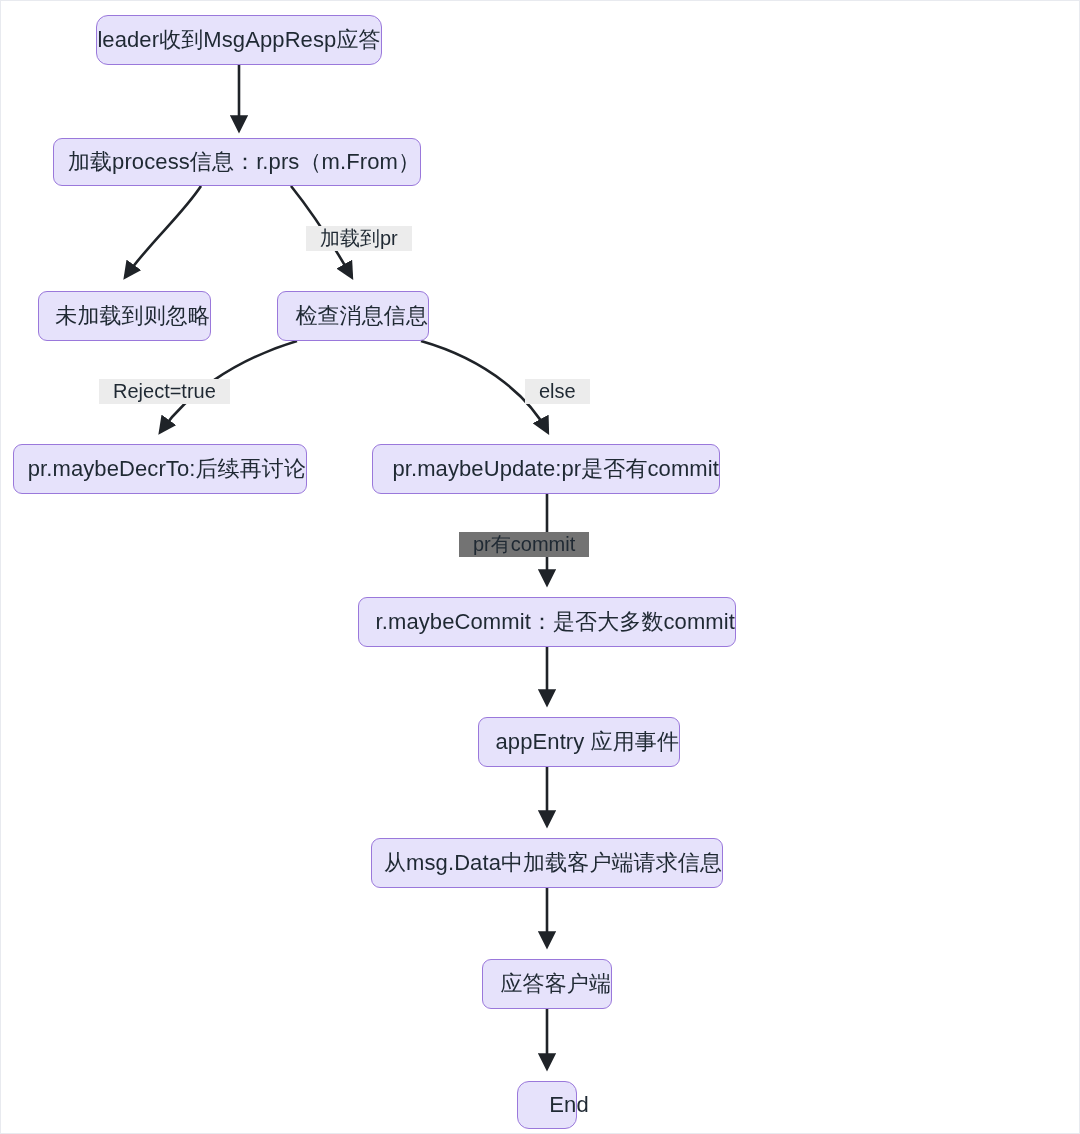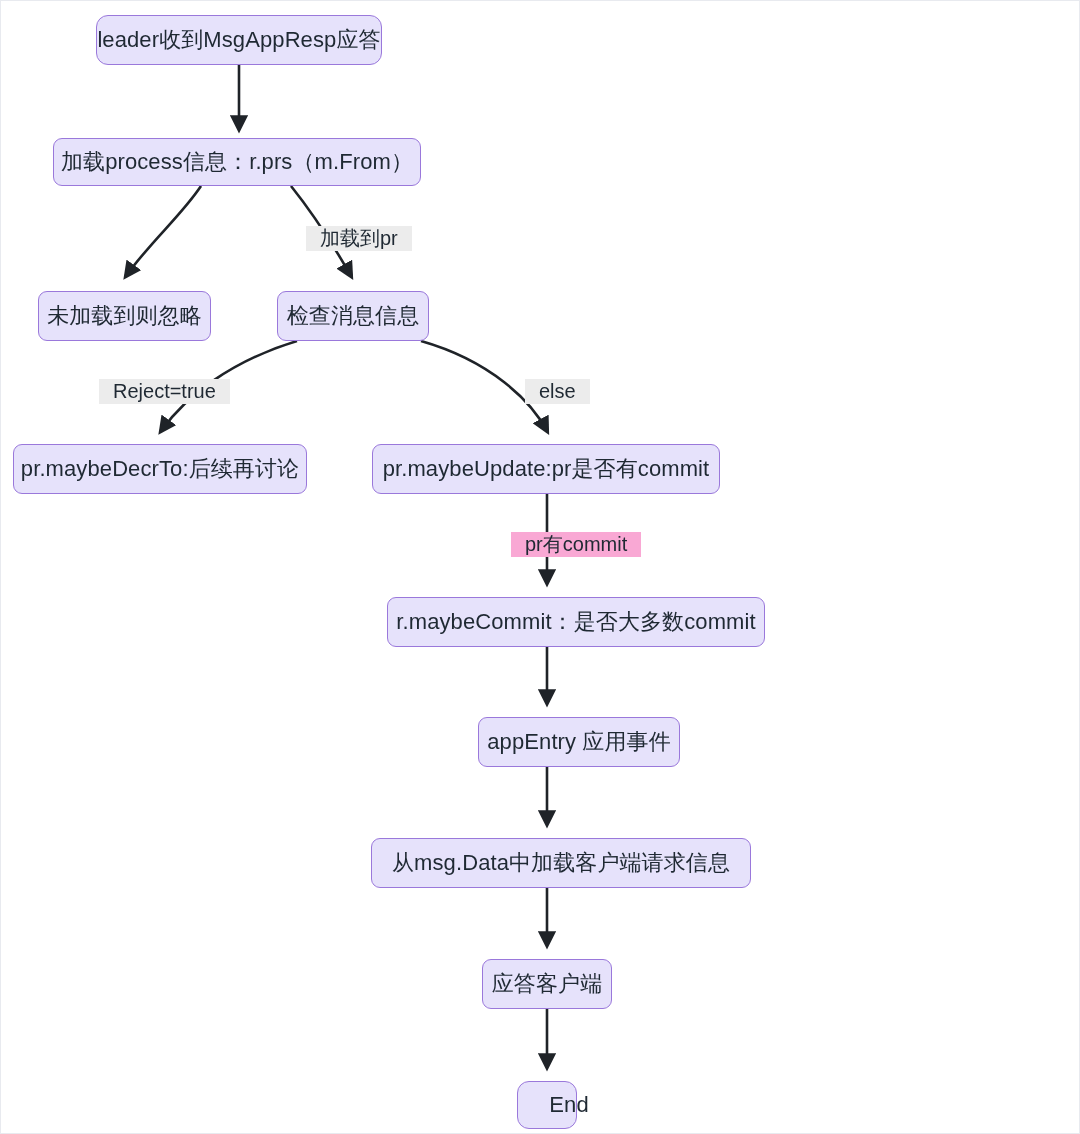--- a/index.html
+++ b/index.html
@@ -34,21 +34,21 @@
     box-sizing: border-box;
     background: #e6e2fb;
     border: 1.6px solid #9a78db;
     color: #1f2933;
     display: flex;
     align-items: center;
     justify-content: center;
     white-space: nowrap;
     letter-spacing: 0.1px;
   }
-  .node.rounded { border-radius: 9px; }
+  .node.rounded { border-radius: 9px; justify-content: flex-end; }
   .node.sharp   { border-radius: 12px; }
   .edge-label {
     position: absolute;
     background: #ececec;
     color: #1f2933;
     font-size: 20px;
     line-height: 25px;
     padding: 0 14px;
     white-space: nowrap;
     box-sizing: border-box;
@@ -89,35 +89,35 @@
       </div>
       <div class="node rounded" style="left: 276px; top: 290px; width: 152px; height: 50px; font-size: 22px; background: rgb(230, 226, 251); border-color: rgb(154, 120, 219); color: rgb(31, 41, 51);">
         <span>检查消息信息</span>
       </div>
       <div class="node rounded" style="left: 12px; top: 443px; width: 294px; height: 50px; font-size: 22px; background: rgb(230, 226, 251); border-color: rgb(154, 120, 219); color: rgb(31, 41, 51);">
         <span>pr.maybeDecrTo:后续再讨论</span>
       </div>
       <div class="node rounded" style="left: 371px; top: 443px; width: 348px; height: 50px; font-size: 22px; background: rgb(230, 226, 251); border-color: rgb(154, 120, 219); color: rgb(31, 41, 51);">
         <span>pr.maybeUpdate:pr是否有commit</span>
       </div>
-      <div class="node rounded" style="left: 357px; top: 596px; width: 378px; height: 50px; font-size: 22px; background: rgb(230, 226, 251); border-color: rgb(154, 120, 219); color: rgb(31, 41, 51); margin-left: 29px;">
+      <div class="node rounded" style="left: 357px; top: 596px; width: 378px; height: 50px; font-size: 22px; background: rgb(230, 226, 251); border-color: rgb(154, 120, 219); color: rgb(31, 41, 51);">
         <span>r.maybeCommit：是否大多数commit</span>
       </div>
       <div class="node rounded" style="left: 444px; top: 716px; width: 202px; height: 50px; font-size: 22px; background: rgb(230, 226, 251); border-color: rgb(154, 120, 219); color: rgb(31, 41, 51); margin-left: 33px;">
         <span>appEntry 应用事件</span>
       </div>
-      <div class="node rounded" style="left: 370px; top: 837px; width: 380px; height: 50px; font-size: 22px; background: rgb(230, 226, 251); border-color: rgb(154, 120, 219); color: rgb(31, 41, 51);">
+      <div class="node rounded" style="left: 370px; top: 837px; width: 352px; height: 50px; font-size: 22px; background: rgb(230, 226, 251); border-color: rgb(154, 120, 219); color: rgb(31, 41, 51);">
         <span>从msg.Data中加载客户端请求信息</span>
       </div>
       <div class="node rounded" style="left: 481px; top: 958px; width: 130px; height: 50px; font-size: 22px; background: rgb(230, 226, 251); border-color: rgb(154, 120, 219); color: rgb(31, 41, 51);">
         <span>应答客户端</span>
       </div>
       <div class="node sharp" style="left: 516px; top: 1080px; width: 60px; height: 48px; font-size: 22px; background: rgb(230, 226, 251); border-color: rgb(154, 120, 219); color: rgb(31, 41, 51); padding-left: 44px;">
         <span>End</span>
       </div>
     </div>
   <div id="labels-layer">
       <div class="edge-label" style="left: 305px; top: 225px; background: rgb(236, 236, 236);">加载到pr</div>
       <div class="edge-label" style="left: 98px; top: 378px; background: rgb(236, 236, 236);">Reject=true</div>
       <div class="edge-label" style="left: 524px; top: 378px; background: rgb(236, 236, 236);">else</div>
-      <div class="edge-label" style="left: 510px; top: 531px; background: #f9a8d4; text-align: right;">pr有commit</div>
+      <div class="edge-label" style="left: 458px; top: 531px; background: #737373; text-align: right;">pr有commit</div>
     </div>
 </div>
 
 </body></html>

